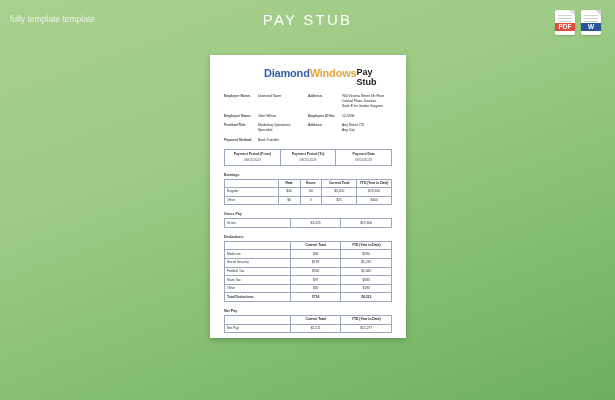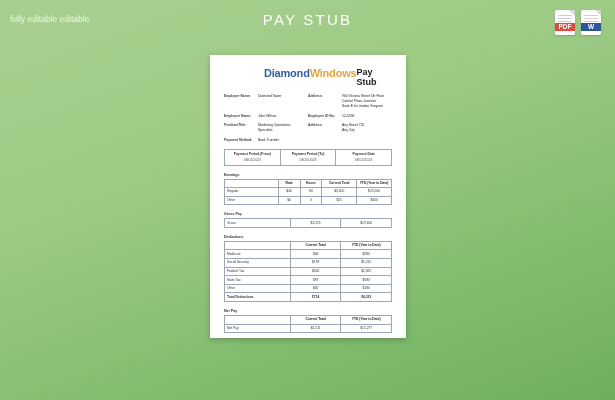--- a/index.html
+++ b/index.html
@@ -220,21 +220,21 @@
 
   .col2-lbl { width: 40%; }
   .col2-cur { width: 30%; }
   .col2-ytd { width: 30%; }
 </style>
 </head>
 <body>
 
 <div class="top-bar">
   <div class="brand">
-    <div class="brand-sub">fully editable editable</div>
+    <div class="brand-sub">fully template template</div>
   </div>
 
   <div class="page-title">PAY STUB</div>
 
   <div class="file-icons">
     <div class="file-ico pdf">
       <span class="corner"></span>
       <span class="lines">
           <i></i>
           <i></i>

